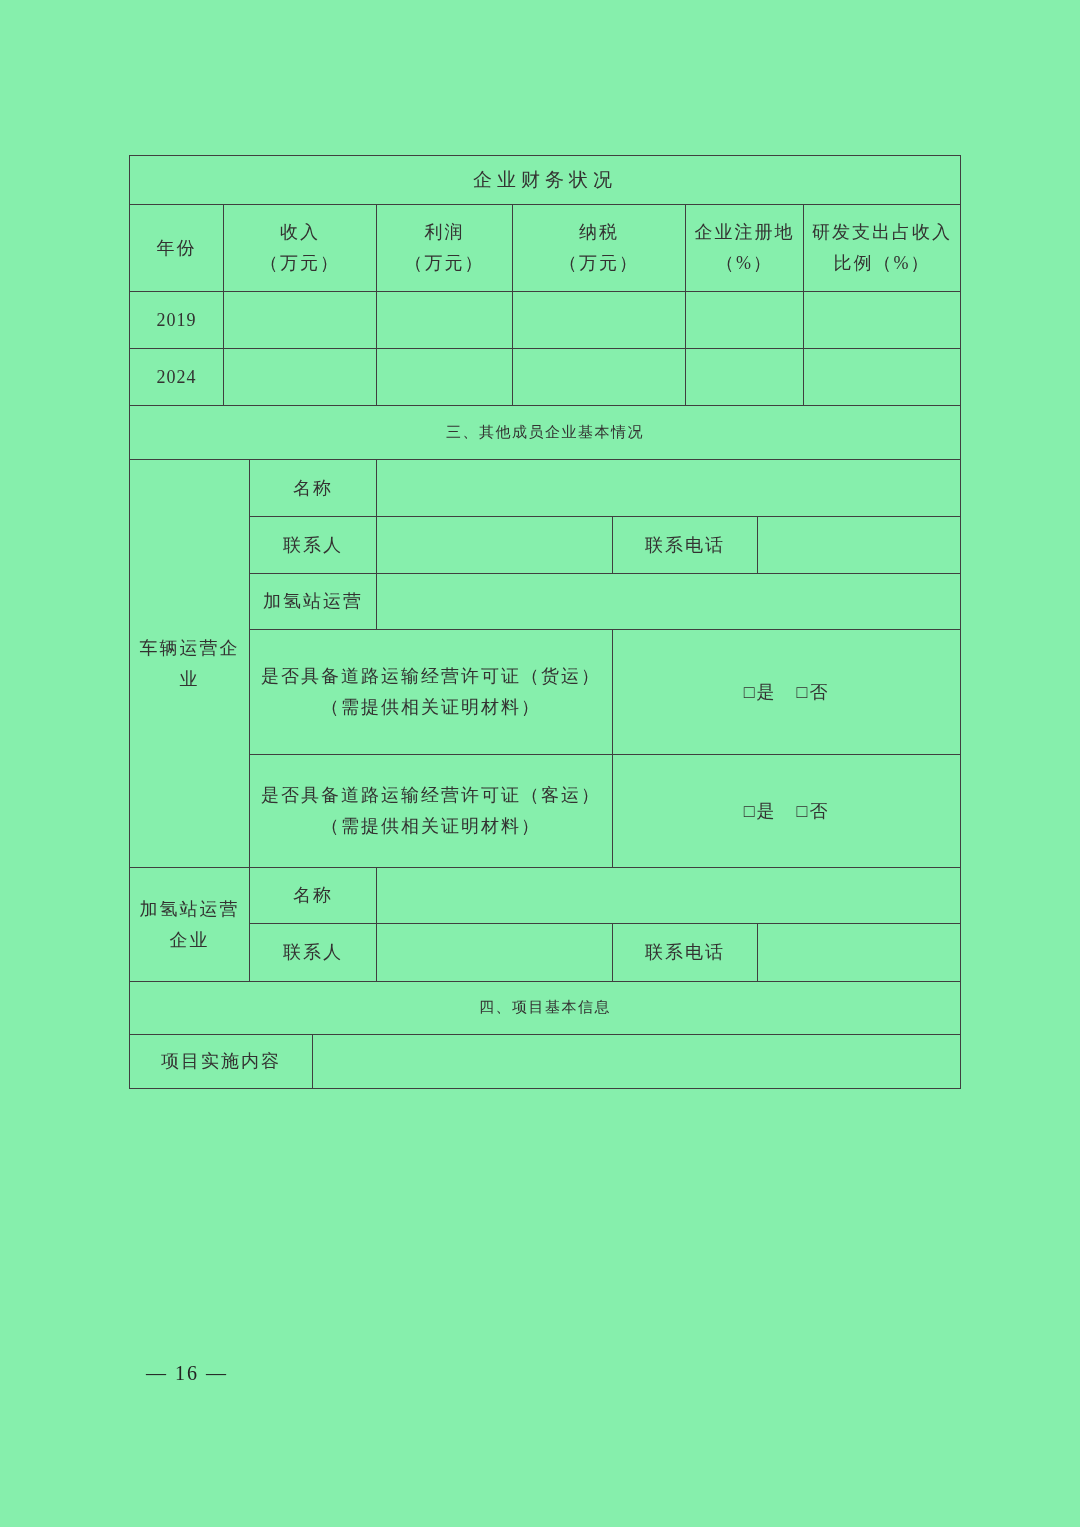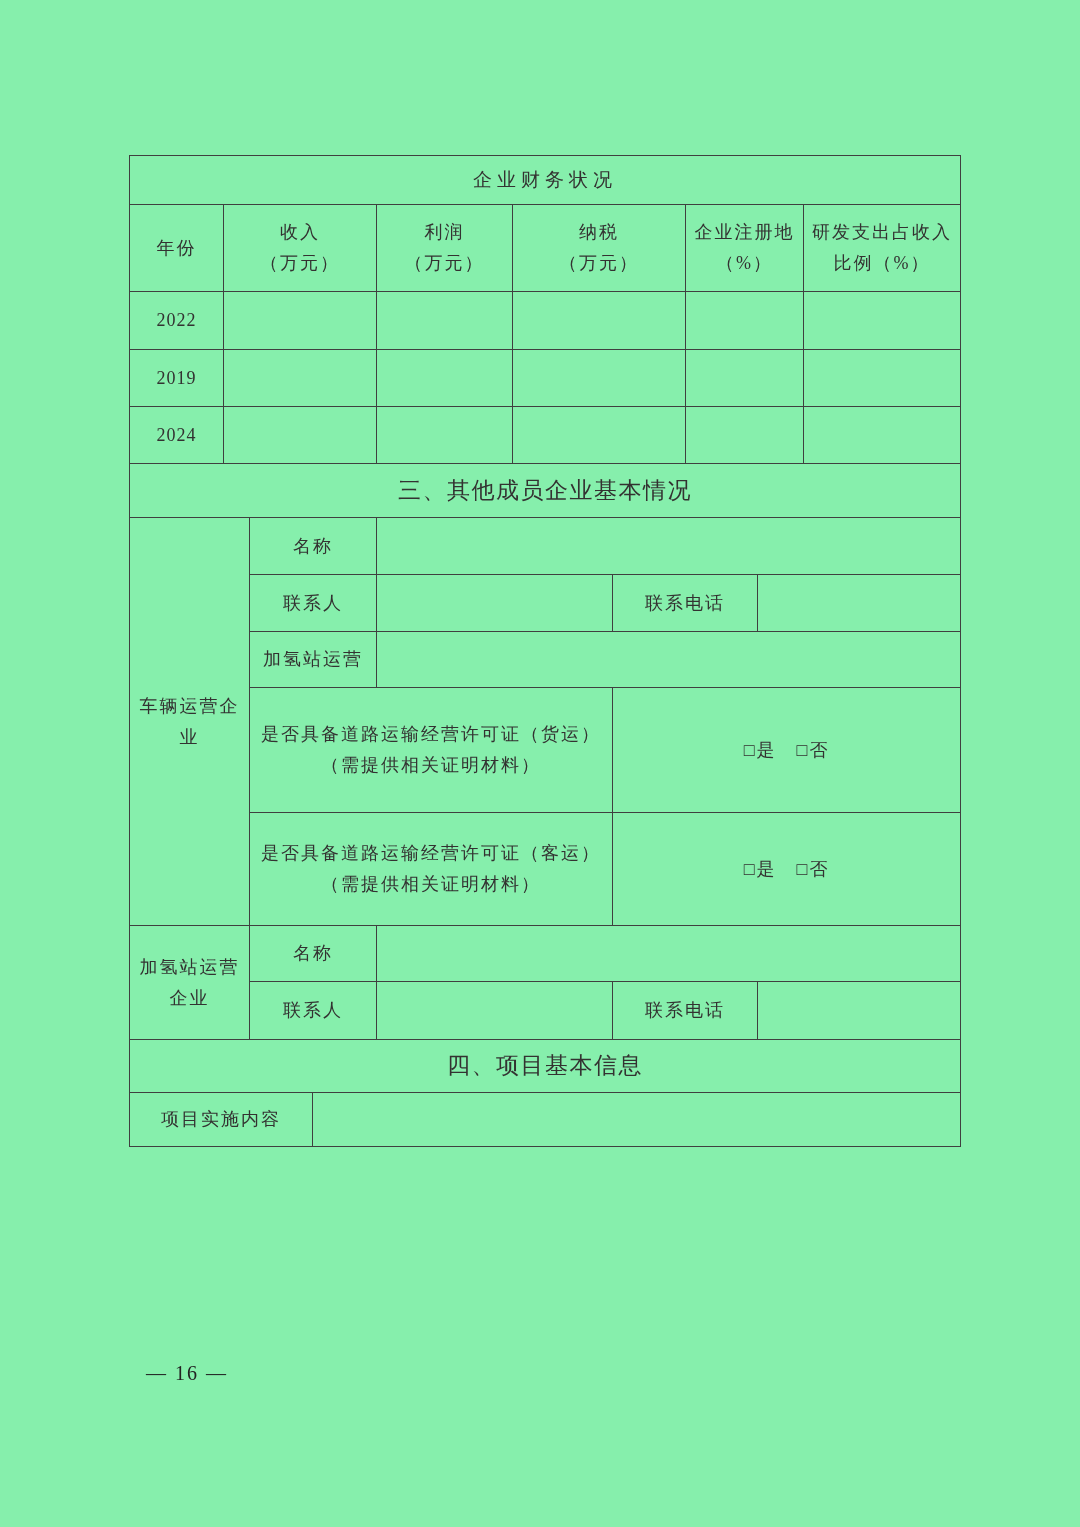--- a/index.html
+++ b/index.html
@@ -27,21 +27,21 @@
     text-align:center;
     vertical-align:middle;
     padding:0 4px;
     color:#333231;
     font-size:18px;
     letter-spacing:2px;
     line-height:1.7;
   }
   td.pre{white-space:pre-line;}
   td.sect{
-    font-size:23px;
+    font-size:15px;
     letter-spacing:1.5px;
   }
   td.bigtitle{
     font-size:19px;
     letter-spacing:5px;
   }
   td.num{letter-spacing:1px;}
   
   tr.h49 td{height:48px;}
   tr.h87 td{height:86px;}
@@ -85,28 +85,20 @@
         <td class="pre">收入
 （万元）</td>
         <td class="pre">利润
 （万元）</td>
         <td class="pre">纳税
 （万元）</td>
         <td class="pre">企业注册地
 （%）</td>
         <td class="pre">研发支出占收入
 比例（%）</td>
-      </tr>
-      <tr class="h58">
-        <td class="num">2022</td>
-        <td></td>
-        <td></td>
-        <td></td>
-        <td></td>
-        <td></td>
       </tr>
       <tr class="h57">
         <td class="num">2019</td>
         <td></td>
         <td></td>
         <td></td>
         <td></td>
         <td></td>
       </tr>
       <tr class="h57">

